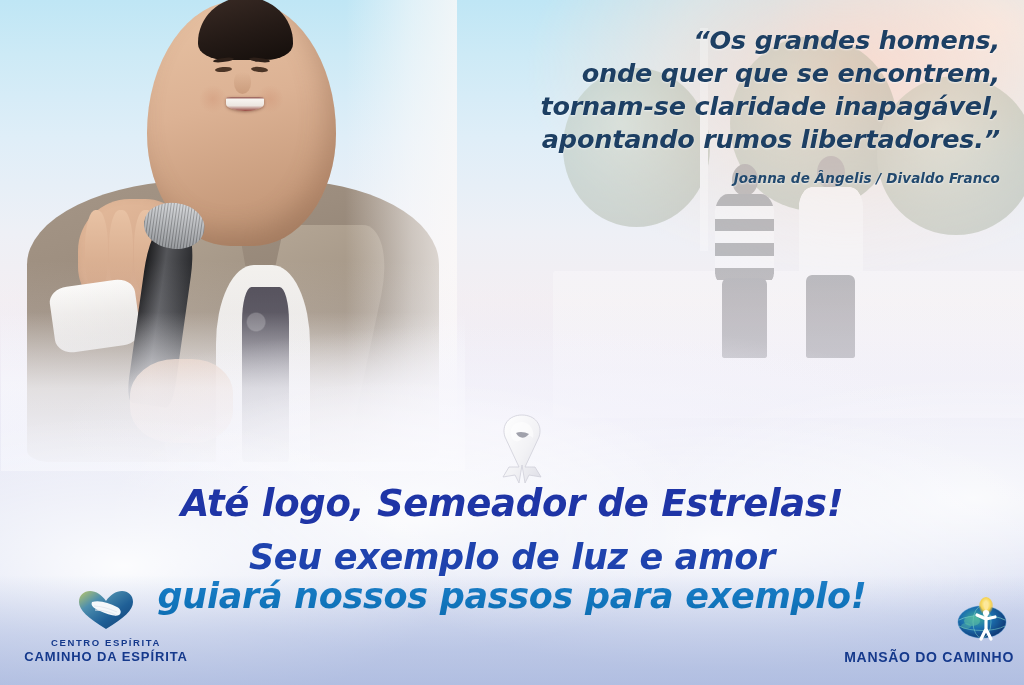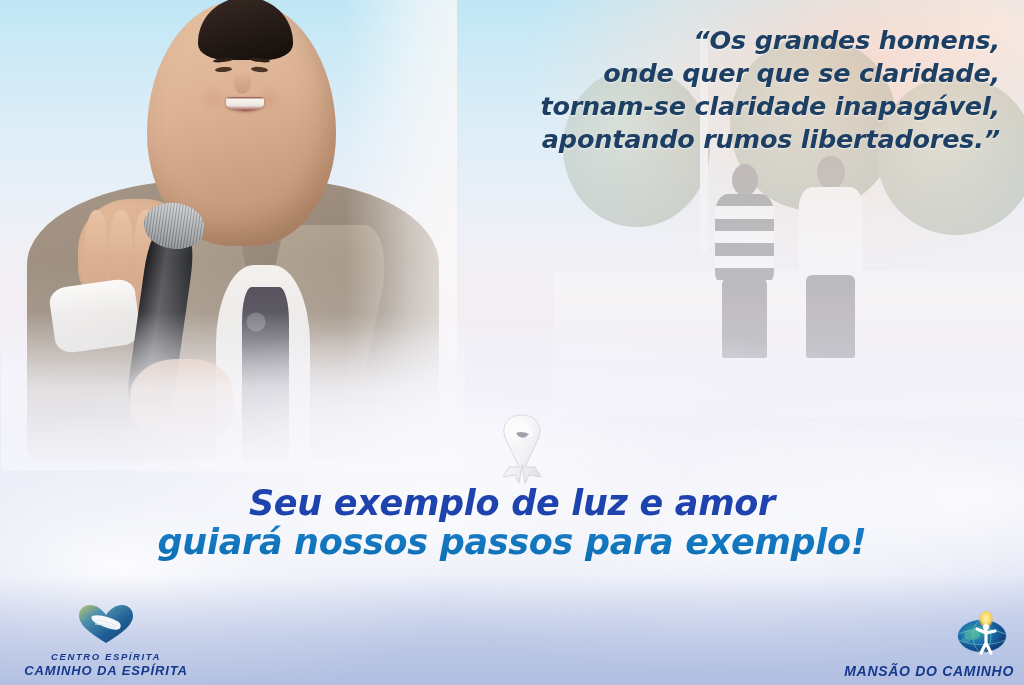--- a/index.html
+++ b/index.html
@@ -253,31 +253,31 @@
   .message {
     position:absolute; left:0; top:484px; width:1024px;
     text-align:center;
     font-family:"DejaVu Sans", sans-serif;
     font-style:italic; font-weight:bold;
     line-height:1.06;
     letter-spacing:-.3px;
   }
   .msg-line { display:block; white-space:nowrap; }
   .msg-1 { font-size:37px; color:#1f35a6; text-shadow:1px 1px 2px rgba(255,255,255,.55); }
-  .msg-2 { font-size:35px; color:#1f43ae; text-shadow:1px 1px 2px rgba(255,255,255,.55); margin-top:1px; }
+  .msg-2 { font-size:35px; color:#1f43ae; text-shadow:1px 1px 2px rgba(255,255,255,.55); margin-top:16px; }
   .msg-3 {
     font-size:35px; margin-top:2px;
     background:linear-gradient(180deg,#1f7ec7 0%, #1277bf 50%, #0e6fb4 100%);
     -webkit-background-clip:text; background-clip:text;
     color:#1279c1; -webkit-text-fill-color:transparent;
     text-shadow:none;
   }
 
   
-  .logo { position:absolute; bottom:6px;font-style:italic; }
+  .logo { position:absolute; bottom:20px; }
   .logo-left { left:8px; width:196px; text-align:center; }
   .logo-right { right:10px; width:208px; text-align:right; }
   .logo-mark { margin:0 auto 3px; }
   .logo-txt-sm {
     font-size:9.5px; font-weight:bold; color:#15398c;
     letter-spacing:1.6px; line-height:1.15;
   }
   .logo-txt-lg {
     font-size:13px; font-weight:bold; color:#15398c;
     letter-spacing:.9px; line-height:1.2;
@@ -350,43 +350,45 @@
 
     <div class="portrait-fade-r"></div>
     <div class="portrait-fade"></div>
   </div>
 
   <div class="bg-clouds"></div>
   <div class="bg-haze-bottom"></div>
 
   <div class="quote">
     <span class="quote-line">“Os grandes homens,</span>
-    <span class="quote-line">onde quer que se claridade,</span>
+    <span class="quote-line">onde quer que se encontrem,</span>
     <span class="quote-line">tornam-se claridade inapagável,</span>
     <span class="quote-line">apontando rumos libertadores.”</span>
   </div>
+  <div class="quote-attr">Joanna de Ângelis / Divaldo Franco</div>
 
   <div class="ribbon">
     <svg viewBox="0 0 66 76" width="66" height="76" aria-hidden="true">
       <defs>
         <linearGradient id="rg" x1="0" y1="0" x2="1" y2="1">
           <stop offset="0%" stop-color="#ffffff"></stop>
           <stop offset="55%" stop-color="#f2f2f5"></stop>
           <stop offset="100%" stop-color="#dedee6"></stop>
         </linearGradient>
       </defs>
       <g filter="none">
         <path d="M33 6 C20 6 12 16 16 28 L30 58 L20 58 L14 68 L26 66 L30 74 L33 56 L36 74 L40 66 L52 68 L46 58 L36 58 L50 28 C54 16 46 6 33 6 Z" fill="url(#rg)" stroke="#cfcfd9" stroke-width="0.8" stroke-linejoin="round"></path>
         <path d="M33 13 C25 13 20 19 22 27 C24 33 29 34 33 30 C37 26 41 26 44 29 C46 22 41 13 33 13 Z" fill="#ffffff" opacity="0.55"></path>
         <path d="M27 24 C30 30 36 30 40 25 C36 23 31 22 27 24 Z" fill="#8f909c" opacity="0.85"></path>
       </g>
     </svg>
   </div>
 
   <div class="message">
+    <span class="msg-line msg-1">Até logo, Semeador de Estrelas!</span>
     <span class="msg-line msg-2">Seu exemplo de luz e amor</span>
     <span class="msg-line msg-3">guiará nossos passos para exemplo!</span>
   </div>
 
   <div class="logo logo-left">
     <div class="logo-mark">
       <svg viewBox="0 0 60 42" width="60" height="42" aria-hidden="true">
         <defs>
           <linearGradient id="hg" x1="0" y1="0" x2="1" y2="1">
             <stop offset="0%" stop-color="#b9c66a"></stop>

